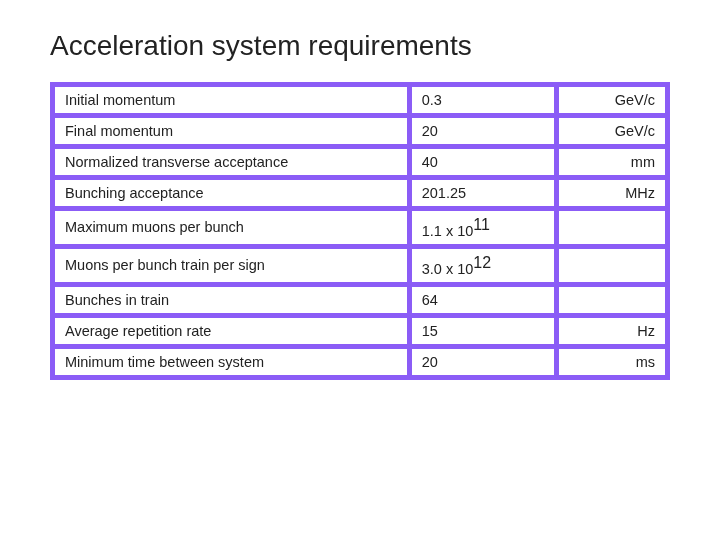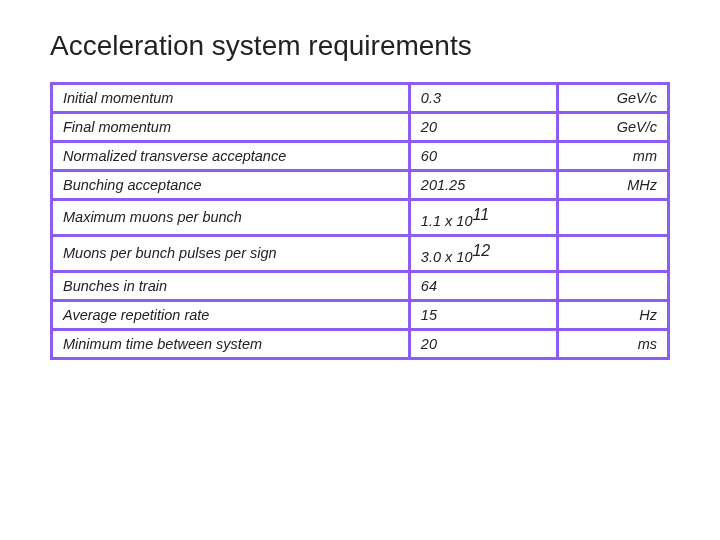--- a/index.html
+++ b/index.html
@@ -40,24 +40,23 @@
     }
 
     table {
       border-collapse: collapse;
       width: 100%;
       font-size: 14.5px;
       color: #222;
     }
 
     td {
-      border: 3px solid #8b5cf6;
+      border: 5px solid #8b5cf6;
       padding: 5px 10px;
       vertical-align: middle;
-      font-style: italic;
     }
 
     td:first-child {
       width: 58%;
     }
 
     td:nth-child(2) {
       width: 24%;
     }
 
@@ -82,35 +81,35 @@
           <td>0.3</td>
           <td>GeV/c</td>
         </tr>
         <tr>
           <td>Final momentum</td>
           <td>20</td>
           <td>GeV/c</td>
         </tr>
         <tr>
           <td>Normalized transverse acceptance</td>
-          <td>60</td>
+          <td>40</td>
           <td>mm</td>
         </tr>
         <tr>
           <td>Bunching acceptance</td>
           <td>201.25</td>
           <td>MHz</td>
         </tr>
         <tr>
           <td>Maximum muons per bunch</td>
           <td>1.1 x 10<sup>11</sup></td>
           <td></td>
         </tr>
         <tr>
-          <td>Muons per bunch pulses per sign</td>
+          <td>Muons per bunch train per sign</td>
           <td>3.0 x 10<sup>12</sup></td>
           <td></td>
         </tr>
         <tr>
           <td>Bunches in train</td>
           <td>64</td>
           <td></td>
         </tr>
         <tr>
           <td>Average repetition rate</td>

